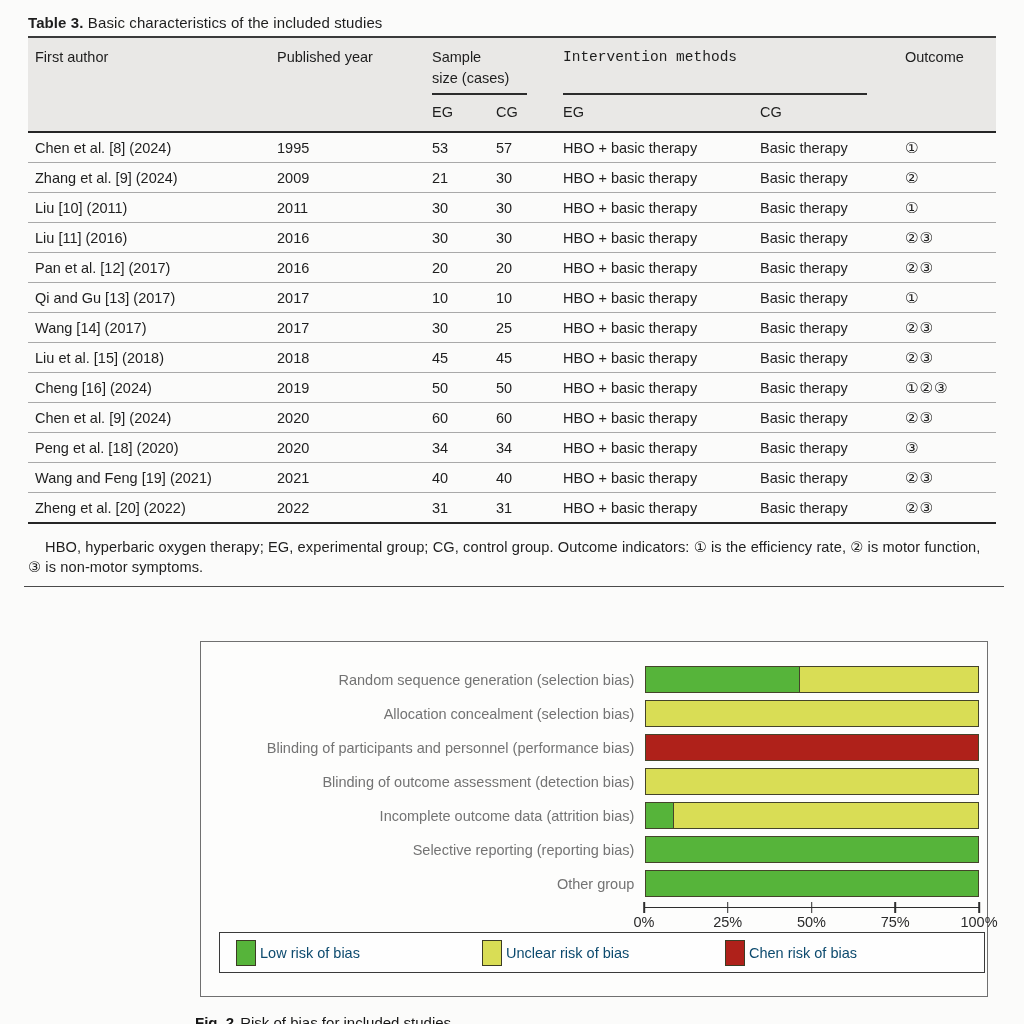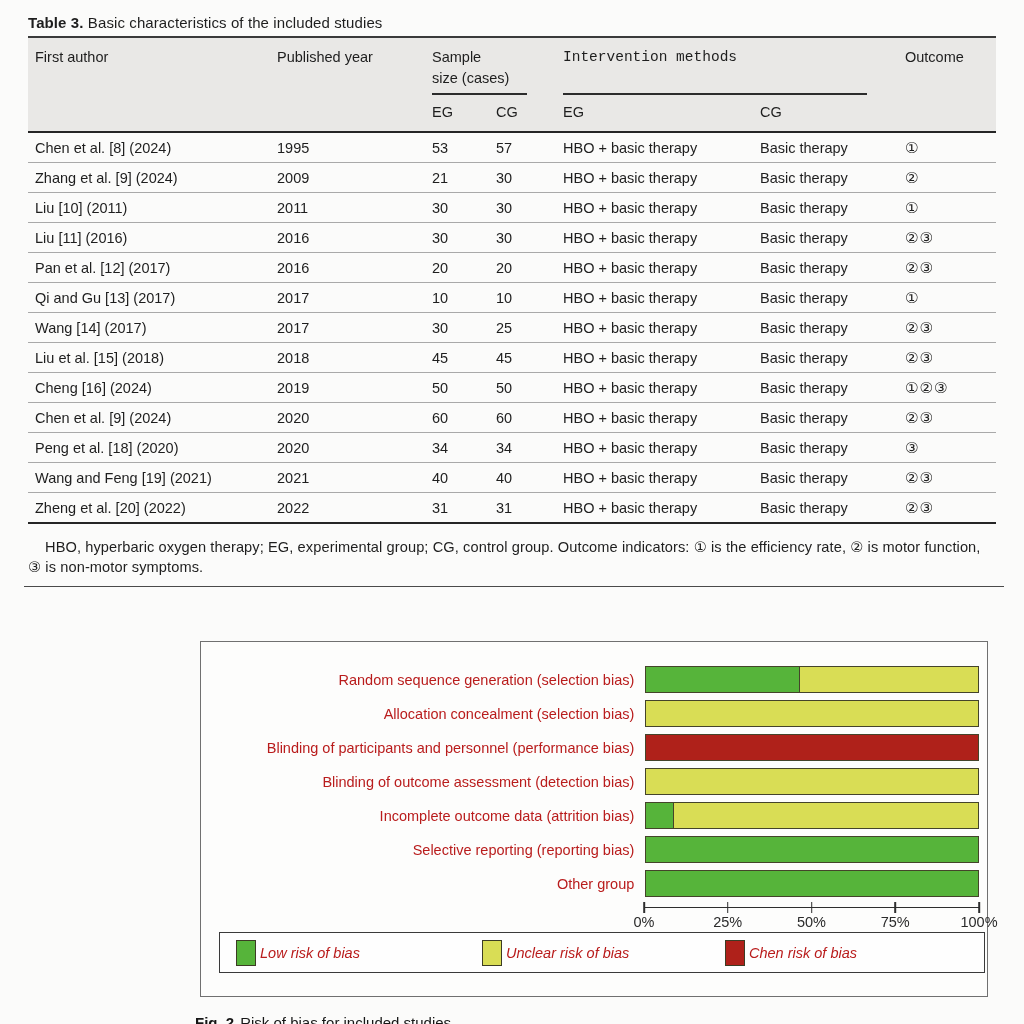--- a/index.html
+++ b/index.html
@@ -43,38 +43,38 @@
   .divider{margin:9px 0 0 -4px;width:980px;height:0;border-top:1.6px solid #4a4a4a;}
 
   
   .fig-box{
     position:relative;margin-top:54px;margin-left:172px;
     width:788px;height:356px;background:#fdfdfc;
     border:1.6px solid #707070;box-sizing:border-box;
   }
   .rob-rows{position:absolute;top:24px;left:0;width:778px;}
   .rob-row{display:flex;align-items:center;height:27px;margin-bottom:7px;}
-  .rob-label{width:435px;text-align:right;padding-right:11px;font-size:14.5px;color:#b91c1c;white-space:nowrap;}
+  .rob-label{width:435px;text-align:right;padding-right:11px;font-size:14.5px;color:#737373;white-space:nowrap;}
   .rob-bar{
     width:335px;height:100%;display:flex;box-sizing:border-box;
     border:1.4px solid #44442a;background:#fdfdfc;
   }
   .seg{height:100%;box-sizing:border-box;}
   .seg + .seg{border-left:1.2px solid #44442a;}
 
   .axis{position:absolute;top:257px;left:443px;width:335px;height:40px;}
   .axis-line{position:absolute;top:8px;left:0;width:100%;height:0;border-top:1.6px solid #2e2e2e;}
   .tick{position:absolute;top:3px;width:1.6px;height:11px;background:#2e2e2e;transform:translateX(-50%);}
   .tick-label{position:absolute;top:15px;transform:translateX(-50%);font-size:14.5px;color:#2b2b2b;white-space:nowrap;}
 
   .legend{
     position:absolute;top:290px;left:18px;width:766px;height:41px;
     border:1.6px solid #3a3a3a;background:#fefefe;box-sizing:border-box;
   }
-  .legend-item{position:absolute;top:0;height:100%;display:flex;align-items:center;font-size:14.5px;color:#b91c1c;font-style:italic;}
+  .legend-item{position:absolute;top:0;height:100%;display:flex;align-items:center;font-size:14.5px;color:#0c4a6e;}
   .li-0{left:16px;} .li-1{left:262px;} .li-2{left:505px;}
   .swatch{display:inline-block;width:20px;height:26px;border:1.4px solid #3c3c24;box-sizing:border-box;margin-right:4px;}
 
   .fig-caption{margin-top:16px;margin-left:167px;font-size:15px;line-height:19px;color:#161616;}
   .fig-caption b{font-weight:bold;margin-right:6px;}
 </style>
 </head>
 <body>
 
 <div class="content">

